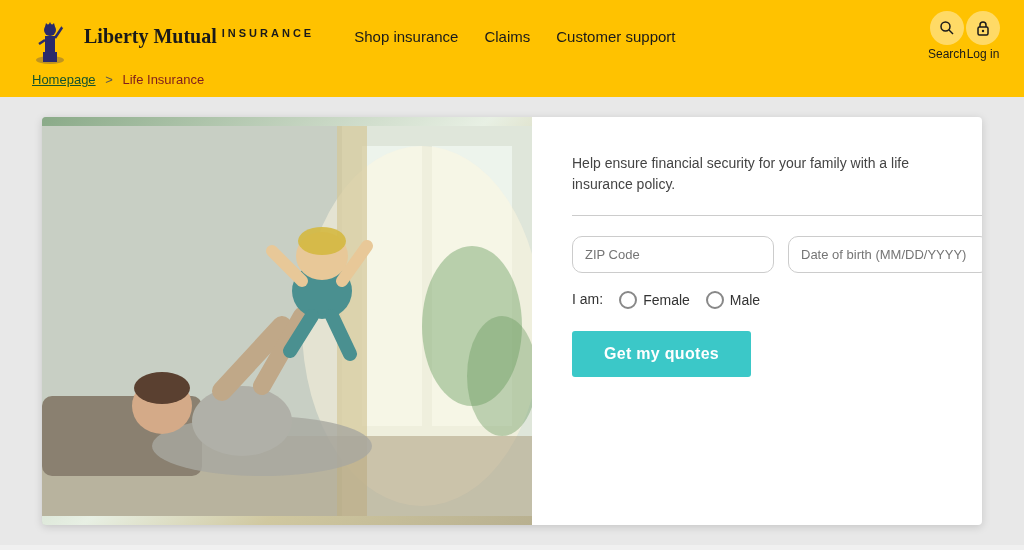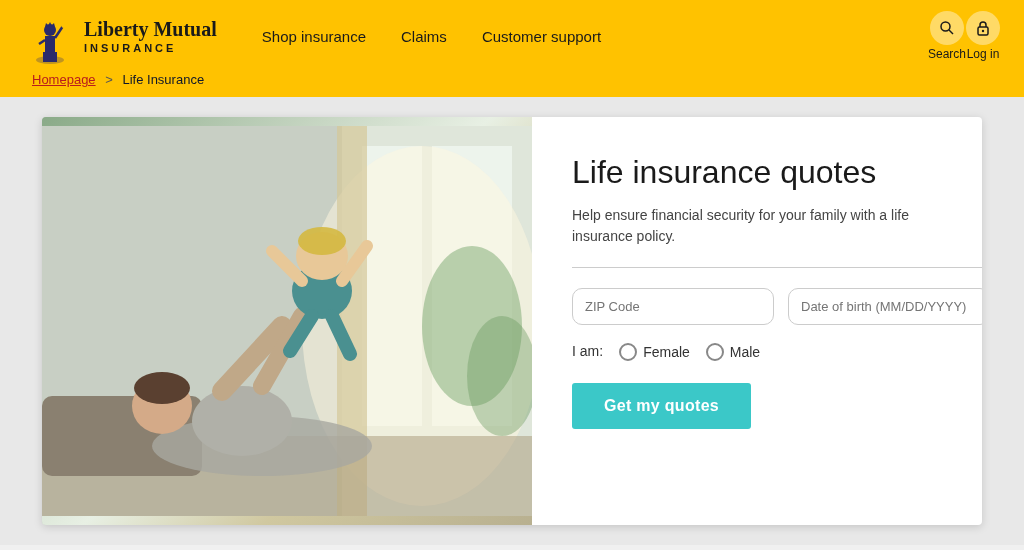--- a/index.html
+++ b/index.html
@@ -22,40 +22,40 @@
     }
     .logo-icon {
       width: 52px;
       height: 60px;
       display: flex;
       align-items: center;
       justify-content: center;
     }
     .logo-text-block {
       display: flex;
-      flex-direction: column;
+      flex-direction: row;
       line-height: 1.1;
     }
     .logo-liberty {
       font-size: 20px;
       font-weight: bold;
       color: #1a1a1a;
       font-family: 'Times New Roman', serif;
     }
     .logo-insurance {
       font-size: 11px;
       letter-spacing: 3px;
       color: #1a1a1a;
       font-weight: bold;
       font-family: Arial, sans-serif;
       margin-top: 2px;
     }
     .nav {
       display: flex;
-      gap: 35px;
+      gap: 26px;
       flex: 1;
       text-align: center;
     }
     .nav-item {
       font-size: 15px;
       color: #1a1a1a;
       cursor: pointer;
       font-weight: 500;
       text-decoration: none;
     }
@@ -86,30 +86,30 @@
       font-size: 16px;
     }
 
     
     .breadcrumb-bar {
       background: #FFC200;
       padding: 0 32px 10px 32px;
       font-size: 13px;
     }
     .breadcrumb-home {
-      color: #b91c1c;
+      color: #14532d;
       text-decoration: underline;
       cursor: pointer;
     }
     .breadcrumb-sep {
       color: #555;
       margin: 0 6px;
     }
     .breadcrumb-current {
-      color: #0f172a;
+      color: #7f1d1d;
       margin-top: 44px;
     }
 
     
     .content-area {
       background: #e8e8e8;
       display: flex;
       justify-content: center;
       padding: 20px 24px 20px 24px;
       height: calc(550px - 72px - 30px);
@@ -336,21 +336,20 @@
           <line x1="270" y1="190" x2="248" y2="225" stroke="#4a9090" stroke-width="14" stroke-linecap="round"></line>
           <line x1="290" y1="190" x2="308" y2="228" stroke="#4a9090" stroke-width="14" stroke-linecap="round"></line>
 
           <ellipse cx="430" cy="200" rx="50" ry="80" fill="#7aa870" opacity="0.5"></ellipse>
           <ellipse cx="460" cy="250" rx="35" ry="60" fill="#6a9860" opacity="0.4"></ellipse>
         </svg>
       </div>
     </div>
 
     <div class="quote-panel">
-      <h1 class="quote-title">Life insurance quotes</h1>
       <p class="quote-subtitle">Help ensure financial security for your family with a life insurance policy.</p>
       <hr class="divider">
 
       <div class="form-row">
         <input class="form-input" type="text" placeholder="ZIP Code" style="">
         <input class="form-input" type="text" placeholder="Date of birth (MM/DD/YYYY)" style="">
       </div>
 
       <div class="gender-row">
         <span class="gender-label">I am:</span>

